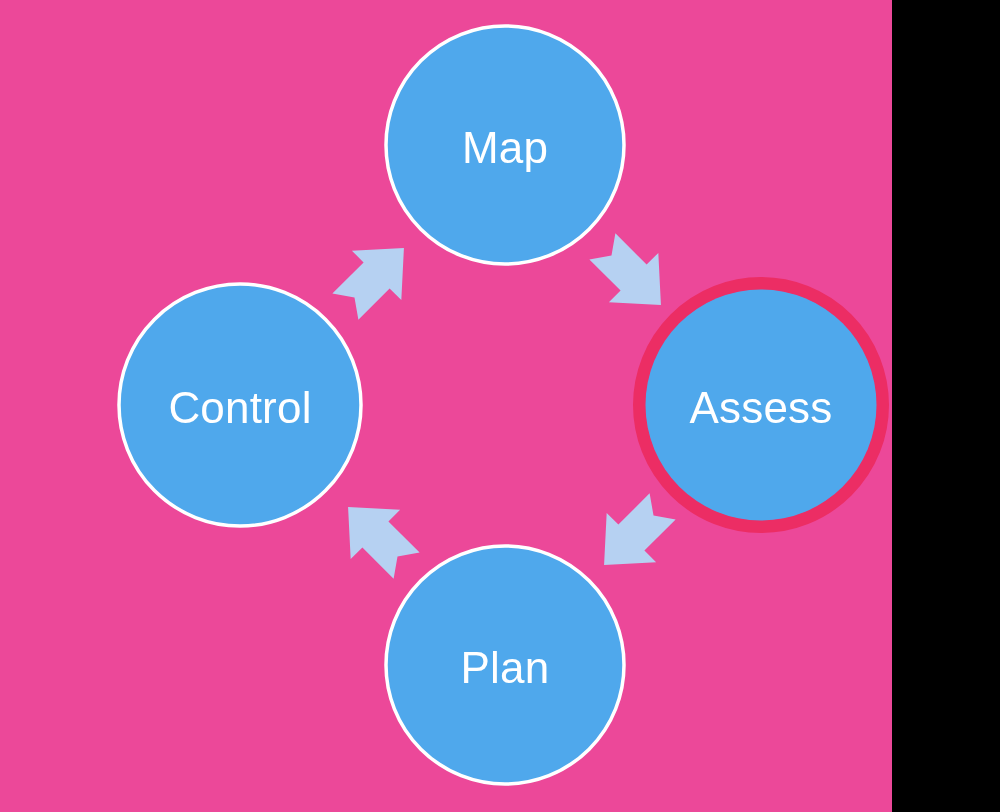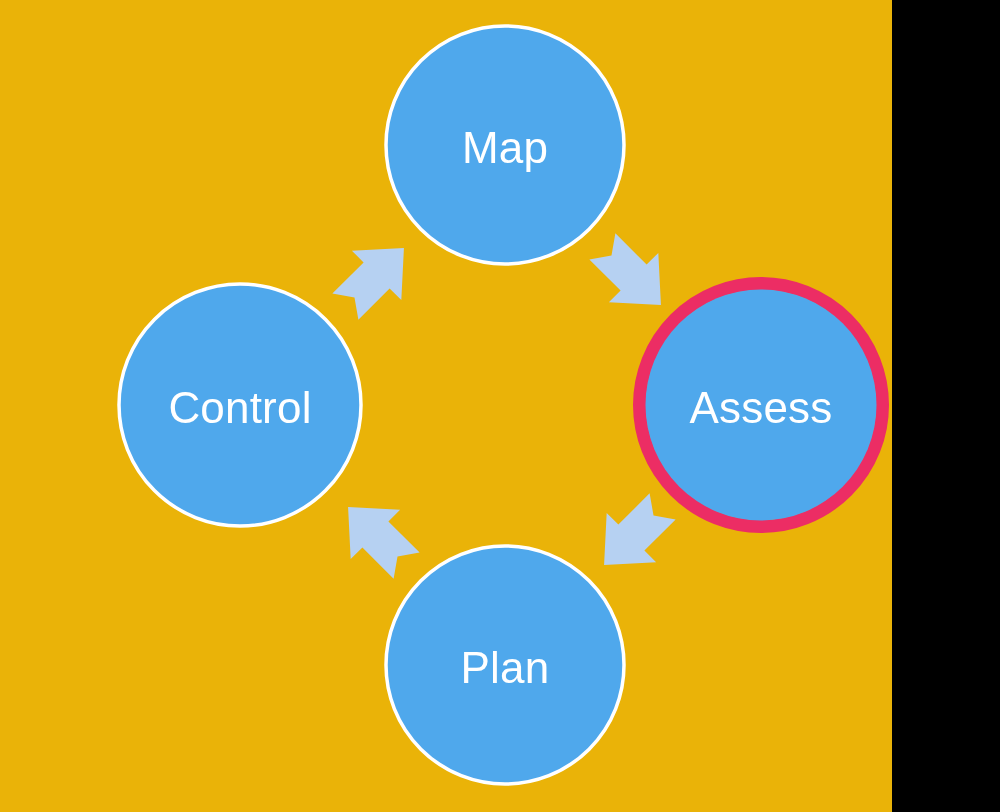--- a/index.html
+++ b/index.html
@@ -11,21 +11,21 @@
   body {
     width: 1000px;
     height: 812px;
     overflow: hidden;
     font-family: "Liberation Sans", sans-serif;
   }
   #stage {
     position: relative;
     width: 892px;
     height: 812px;
-    background: #eab308;
+    background: #ec4899;
   }
   #diagram {
     display: block;
     width: 1000px;
     height: 812px;
   }
   .node-label {
     fill: #FFFFFF;
     font-family: "Liberation Sans", sans-serif;
     font-size: 44px;

